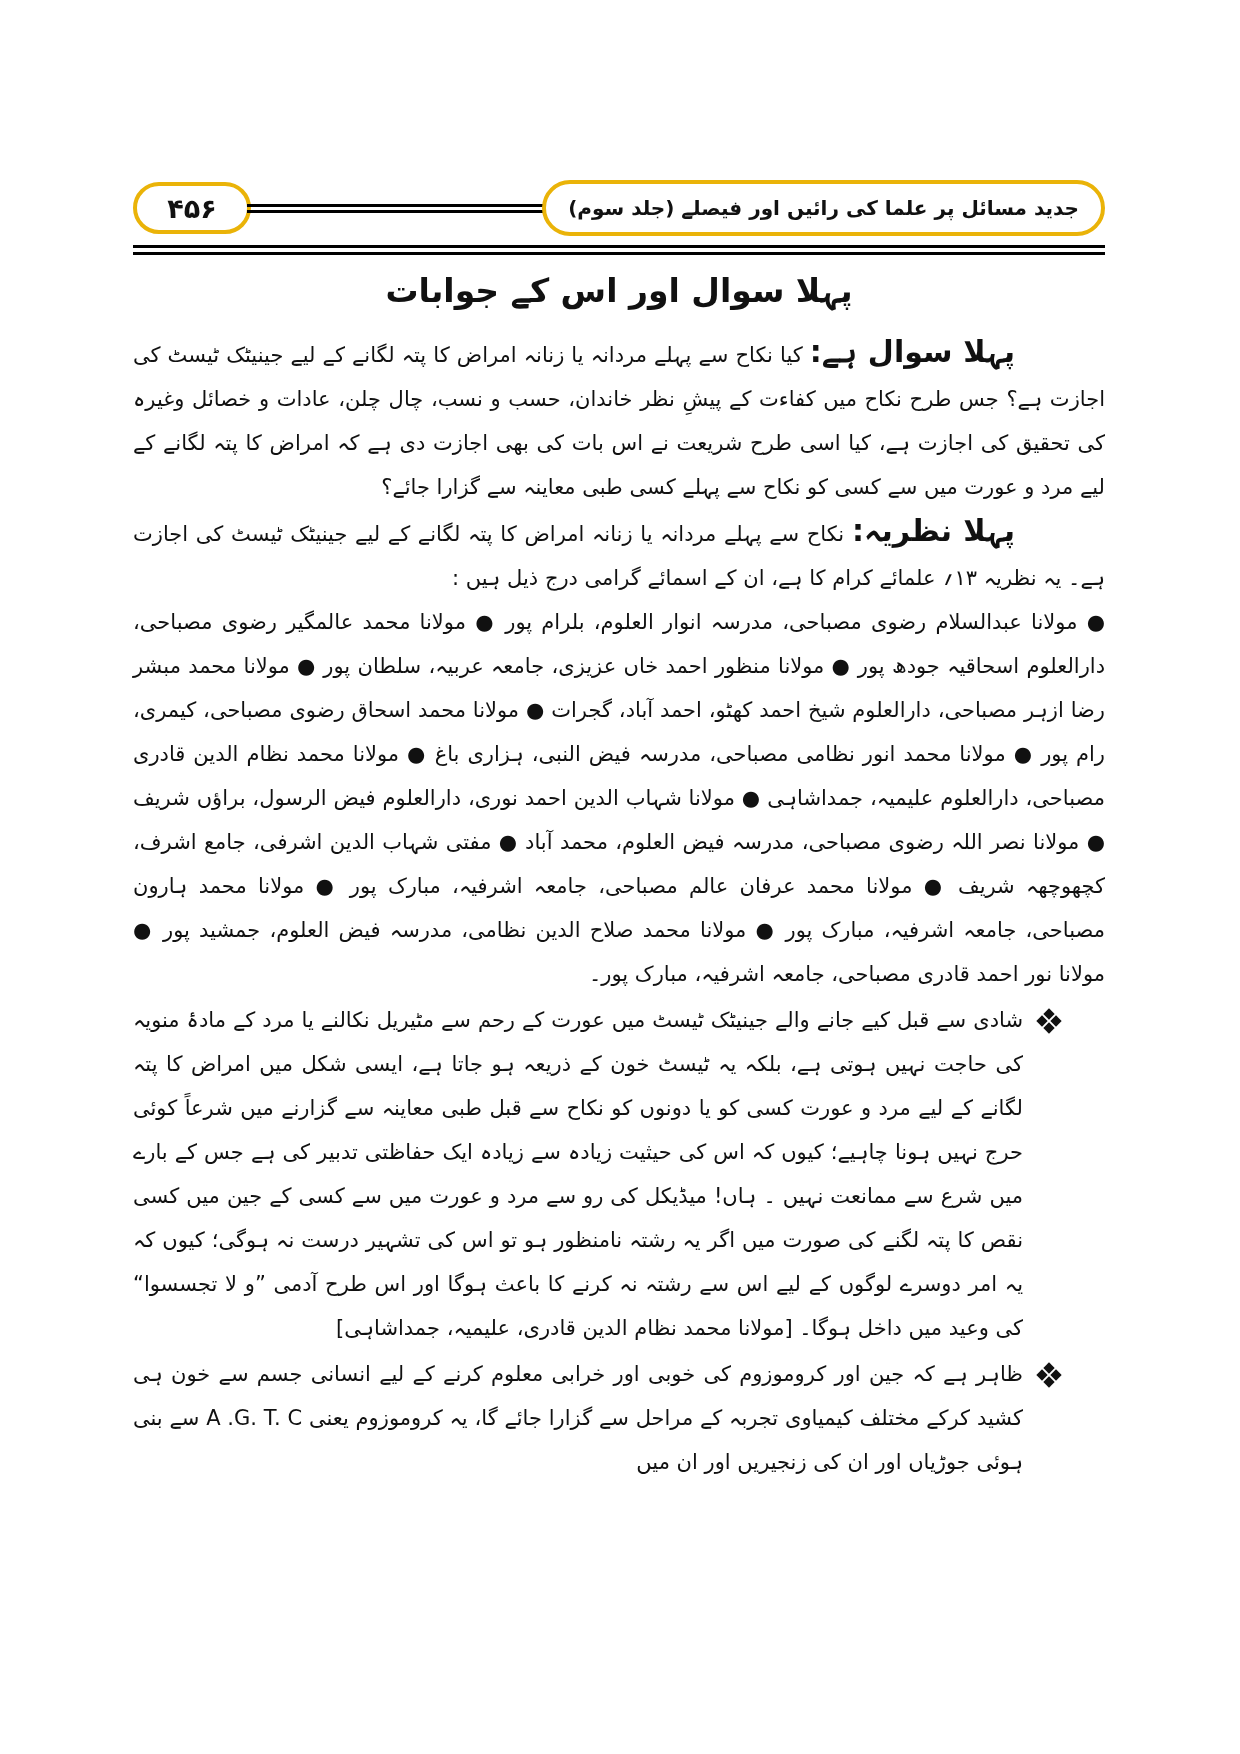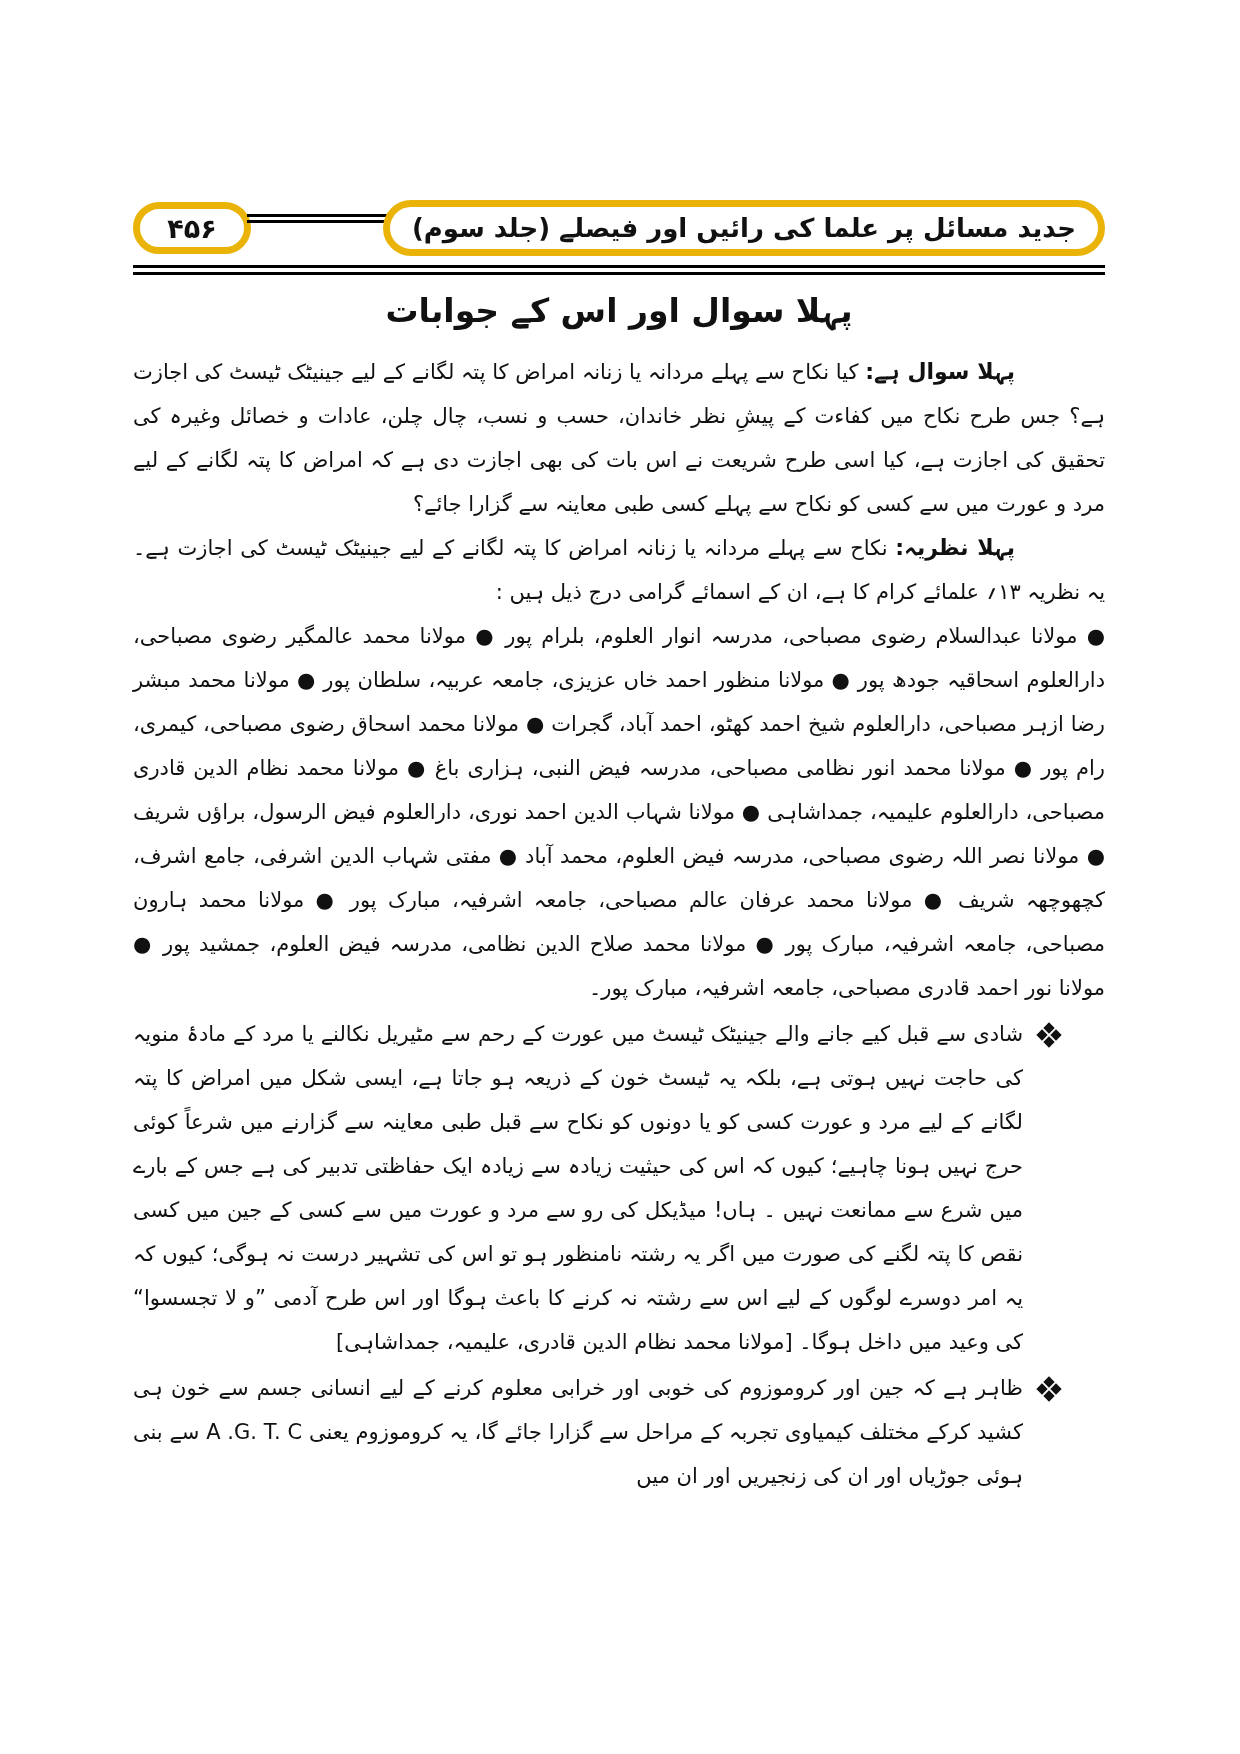--- a/index.html
+++ b/index.html
@@ -21,39 +21,38 @@
     left: 133px;
   }
 
   
   .header-row {
     display: flex;
     align-items: center;
     direction: ltr; 
   }
   .pill {
-    border: 7px solid #eab308;
+    border: 4px solid #eab308;
     border-radius: 30px;
     background: #fff;
     display: flex;
     align-items: center;
     justify-content: center;
     box-sizing: border-box;
-    margin-top: 20px;
   }
   .page-num-pill {
     min-width: 118px;
     height: 52px;
     font-size: 27px;
     font-weight: bold;
   }
   .title-pill {
     height: 56px;
     padding: 0 22px;
-    font-size: 26px;
+    font-size: 20px;
     font-weight: bold;
     white-space: nowrap;
   }
   .connector {
     flex: 1 1 auto;
     height: 9px;
     border-top: 3px solid #000;
     border-bottom: 3px solid #000;
     box-sizing: border-box;
     margin: 0 -4px;
@@ -76,21 +75,21 @@
   .para {
     margin: 0;
     font-size: 21px;
     line-height: 44px;
     text-align: justify;
   }
   .indent-md { text-indent: 90px; }
   .indent-lg { text-indent: 200px; }
   .bold-lead {
     font-weight: bold;
-    font-size: 22px;
+    font-size: 30px;
   }
   .arg {
     display: flex;
     align-items: flex-start;
     gap: 15px;
     margin-right: 45px;
     margin-top: 2px;
   }
   .arg-text {
     flex: 1 1 auto;

